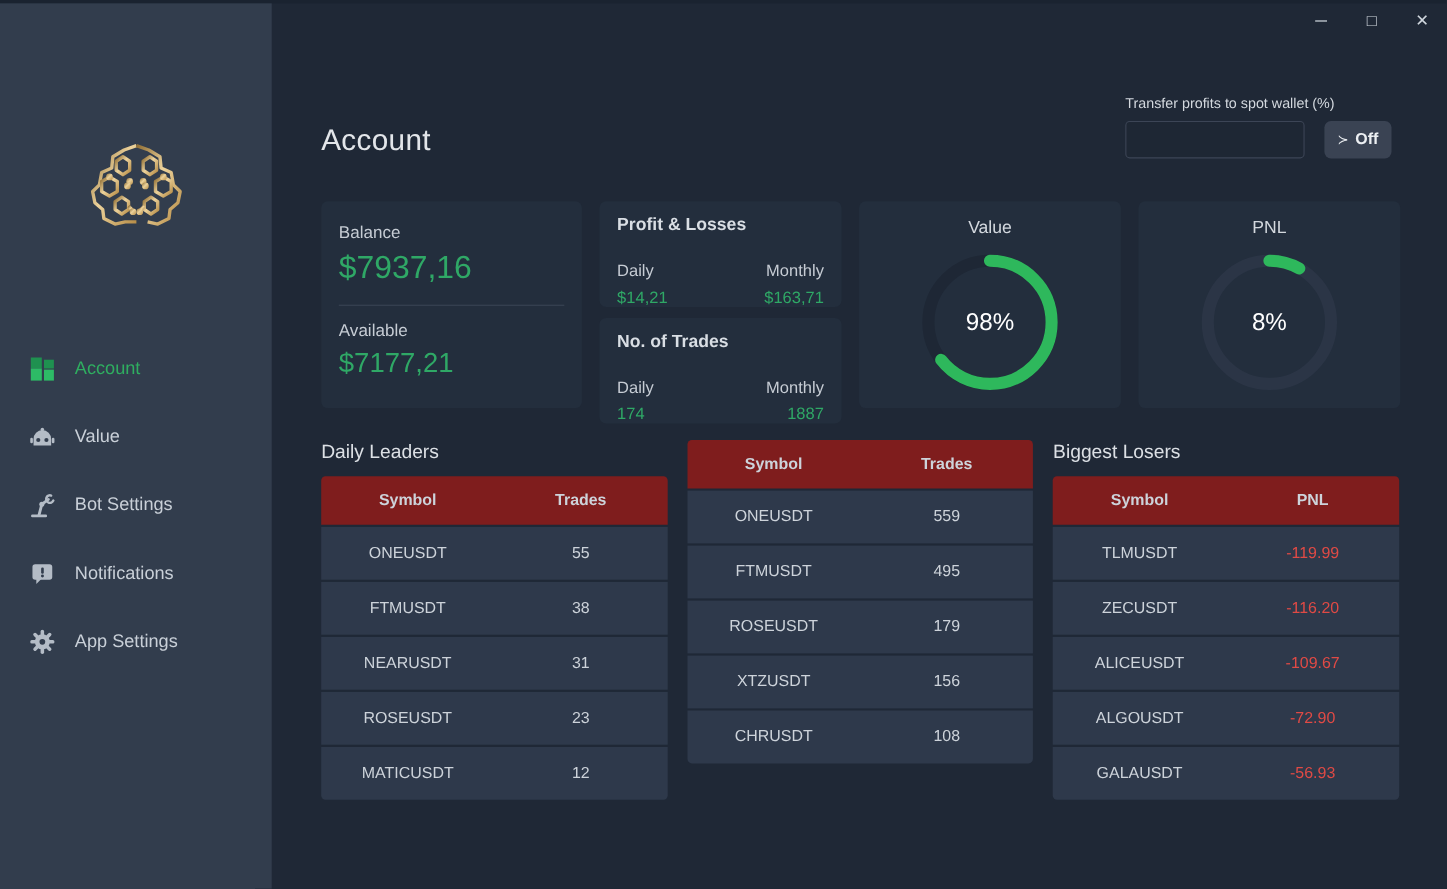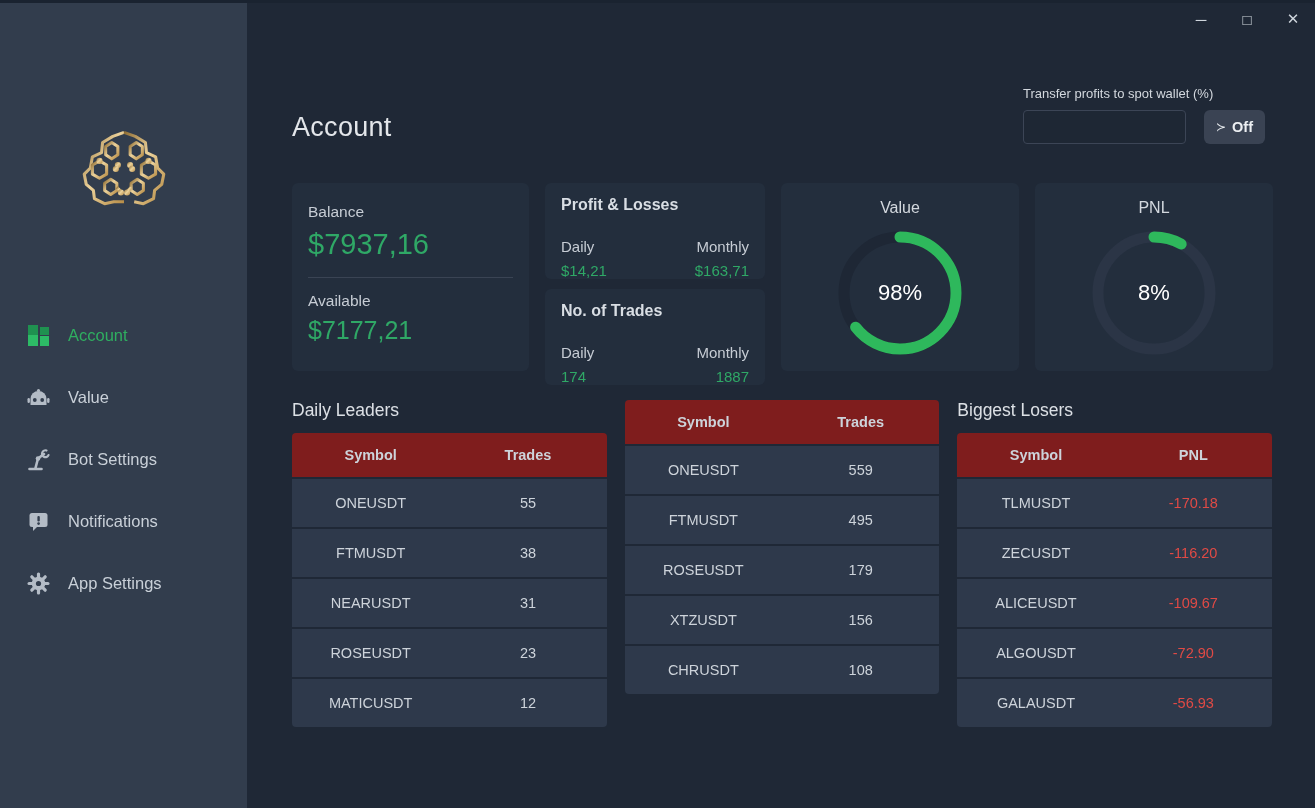--- a/index.html
+++ b/index.html
@@ -317,21 +317,21 @@
     </div>
     <div class="table-block">
       <div class="table-title">Biggest Losers</div>
       <div class="t-head">
           <div class="t-cell t-head-cell">Symbol</div>
           <div class="t-cell t-head-cell">PNL</div>
         </div>
       <div class="t-body">
           <div class="t-row">
             <div class="t-cell">TLMUSDT</div>
-            <div class="t-cell neg">-170.18</div>
+            <div class="t-cell neg">-119.99</div>
           </div>
           <div class="t-row">
             <div class="t-cell">ZECUSDT</div>
             <div class="t-cell neg">-116.20</div>
           </div>
           <div class="t-row">
             <div class="t-cell">ALICEUSDT</div>
             <div class="t-cell neg">-109.67</div>
           </div>
           <div class="t-row">

